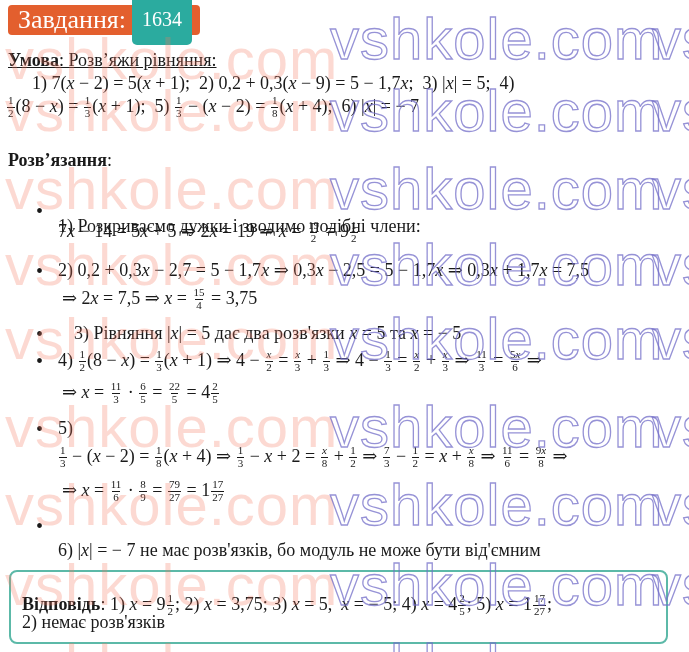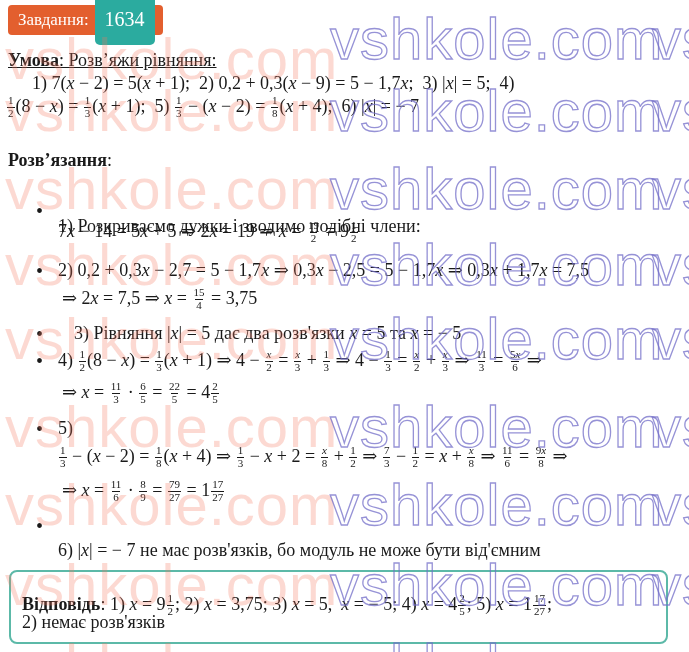--- a/index.html
+++ b/index.html
@@ -7,21 +7,21 @@
     width:689px; height:652px; position:relative; overflow:hidden;
     background:#ffffff;
     font-family:"Liberation Serif", "DejaVu Serif", serif;
     color:#1a1a1a;
     font-size:18px;
   }
   .wm { position:absolute; font-family:"Liberation Sans","DejaVu Sans",sans-serif; font-size:58px; letter-spacing:1px; line-height:1; pointer-events:none; z-index:5; white-space:nowrap; }
   .wm.red { color:rgba(245,120,95,0.28); }
   .wm.out { color:transparent; -webkit-text-stroke:1.3px rgba(115,110,200,0.75); }
   .badge { position:absolute; left:8px; top:5px; height:30px; background:#e35f2e; border-radius:4px; display:flex; align-items:center; z-index:2; }
-  .badge .lbl { color:#fff; font-size:17px; padding:0 6px 0 10px; }
+  .badge .lbl { color:#fff; font-size:26px; padding:0 6px 0 10px; }
   .badge .num { background:#2bab9f; color:#fff; font-size:20px; padding:0 10px; height:52px; display:flex; align-items:center; border-radius:5px; margin-right:8px; margin-top:-2px; }
   .ln { position:absolute; white-space:nowrap; z-index:2; line-height:1.2; }
   .i { font-style:italic; }
   .b { font-weight:bold; }
   .fr { display:inline-flex; flex-direction:column; align-items:center; vertical-align:middle; font-size:11px; line-height:1.05; margin:0 1px; position:relative; top:-1px; }
   .fr .n { padding:0 1px; }
   .fr .d { border-top:1px solid #1a1a1a; padding:0 1px; }
   .bullet { position:absolute; left:36px; font-size:20px; z-index:2; }
   .ansbox { position:absolute; left:9px; top:570px; width:655px; height:70px; border:2.5px solid #5cb9a8; border-radius:8px; z-index:1; }
 </style>

